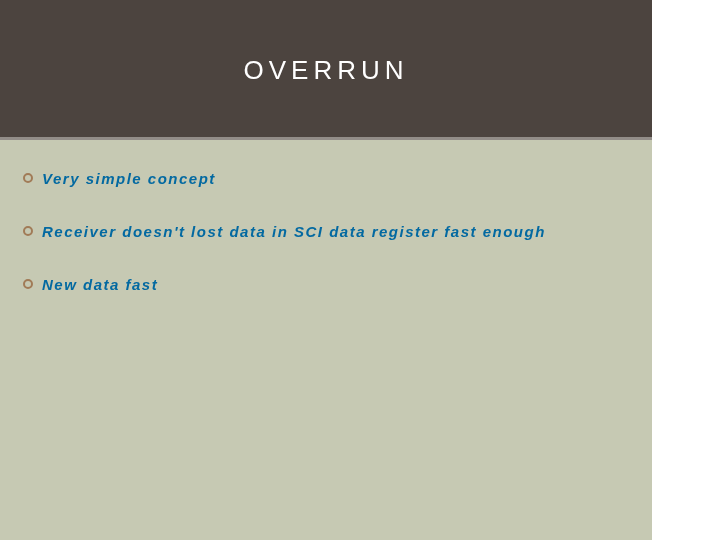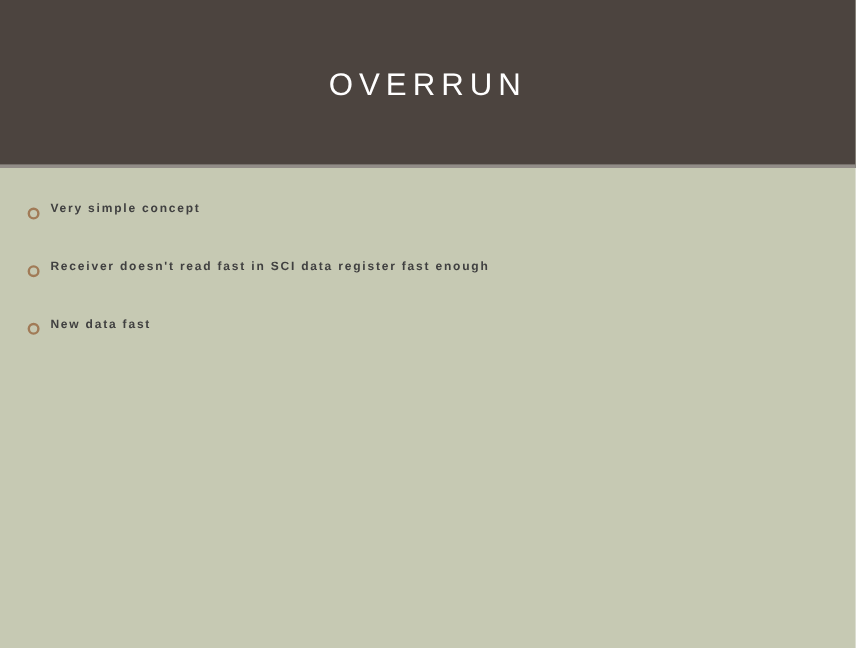--- a/index.html
+++ b/index.html
@@ -4,21 +4,21 @@
 <style>
   html, body {
     margin: 0;
     padding: 0;
     width: 720px;
     height: 540px;
     overflow: hidden;
     font-family: "Segoe UI", "Helvetica Neue", Arial, sans-serif;
   }
   .slide {
-    width: 713px;
+    width: 652px;
     height: 540px;
     background: #c6c9b3;
     position: relative;
   }
   .title-bar {
     background: #4c443f;
     width: 100%;
     height: 140px;
     display: flex;
     align-items: center;
@@ -51,25 +51,26 @@
     flex: 0 0 auto;
     margin-right: 8px;
     margin-top: 4px;
   }
   .bullet circle {
     fill: none;
     stroke: #a17b57;
     stroke-width: 2;
   }
   .item-text {
-    color: #404040;
-    font-size: 10px;
+    color: #0369a1;
+    font-size: 15px;
     font-weight: 700;
     letter-spacing: 1.5px;
     line-height: 1.4;
+    font-style: italic;
   }
 </style>
 </head>
 <body>
 
 <div class="slide">
 
   <div class="title-bar">
     <div class="title-text">OVERRUN</div>
     <div class="title-underline"></div>
@@ -81,21 +82,21 @@
       <svg class="bullet" width="12" height="12">
           <circle cx="6" cy="6" r="4"></circle>
         </svg>
       <div class="item-text">Very simple concept</div>
     </div>
 
     <div class="item">
       <svg class="bullet" width="12" height="12">
           <circle cx="6" cy="6" r="4"></circle>
         </svg>
-      <div class="item-text">Receiver doesn't read fast in SCI data register fast enough</div>
+      <div class="item-text">Receiver doesn't lost data in SCI data register fast enough</div>
     </div>
 
     <div class="item">
       <svg class="bullet" width="12" height="12">
           <circle cx="6" cy="6" r="4"></circle>
         </svg>
       <div class="item-text">New data fast</div>
     </div>
 
   </div>

